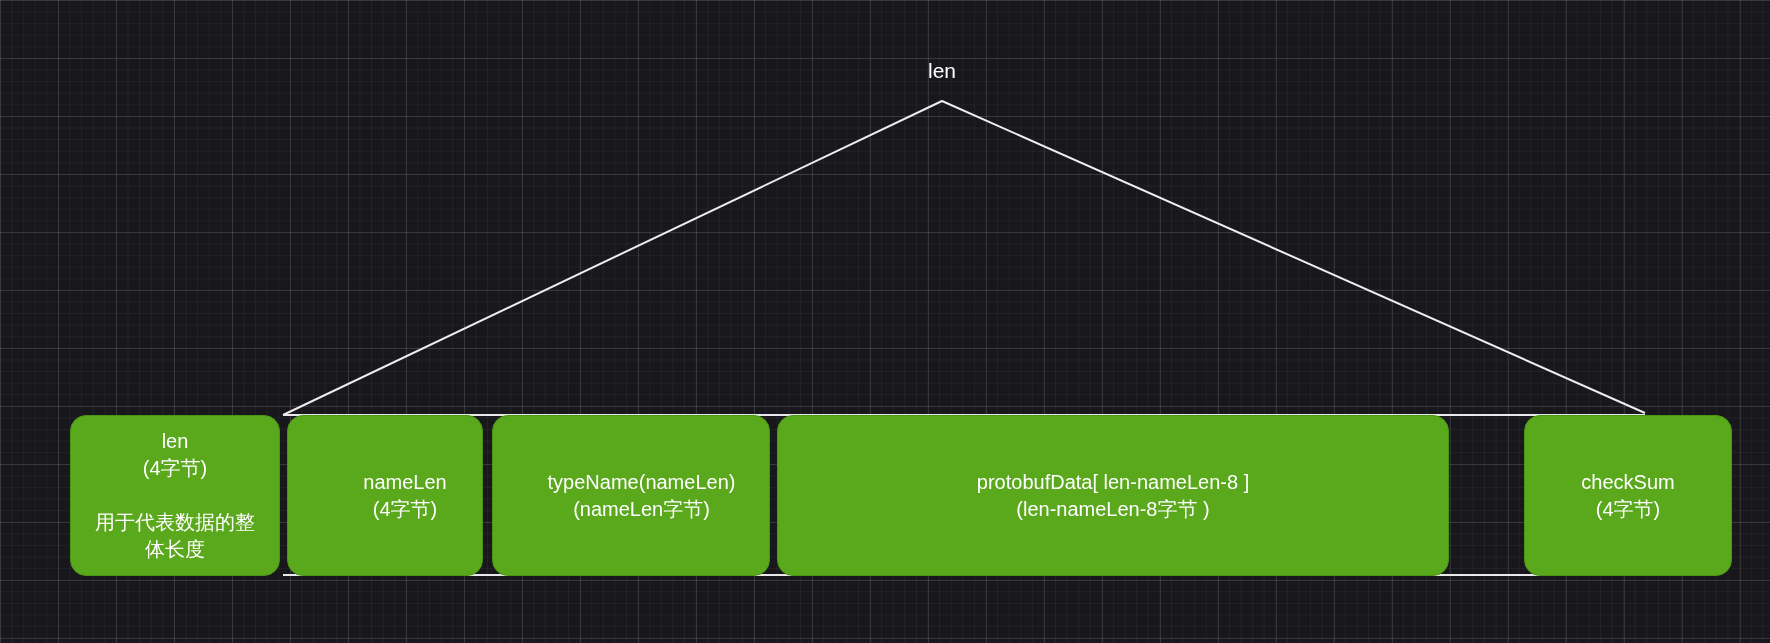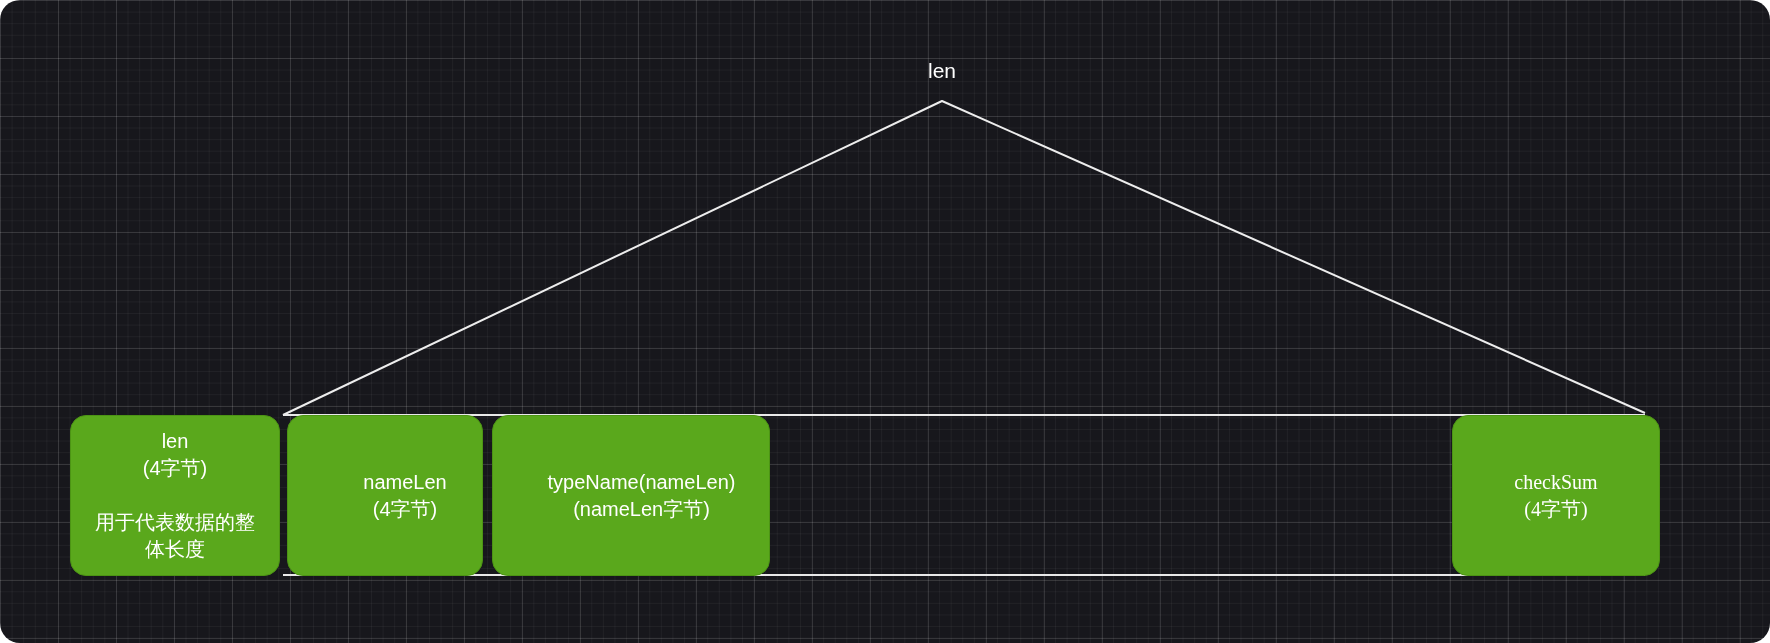--- a/index.html
+++ b/index.html
@@ -16,21 +16,20 @@
     position: relative;
     width: 1770px;
     height: 643px;
     background-color: #17171c;
     background-image:
       linear-gradient(rgba(255,255,255,0.11) 1px, transparent 1px),
       linear-gradient(90deg, rgba(255,255,255,0.11) 1px, transparent 1px),
       linear-gradient(rgba(255,255,255,0.045) 1px, transparent 1px),
       linear-gradient(90deg, rgba(255,255,255,0.045) 1px, transparent 1px);
     background-size: 58px 58px, 58px 58px, 11.6px 11.6px, 11.6px 11.6px;
-    border-radius: 20px;
   }
 
   
   .connector-svg {
     position: absolute;
     left: 0; top: 0;
     width: 1770px; height: 643px;
     z-index: 1;
     pointer-events: none;
   }
@@ -78,21 +77,21 @@
     text-align: center;
     color: #ffffff;
     font-size: 20px;
     line-height: 27px;
   }
 
   .box-len          { left:   70px; width: 210px; }
   .box-namelen      { left:  287px; width: 196px; padding-left: 40px; }
   .box-typename     { left:  492px; width: 278px; padding-left: 21px; }
   .box-protobufdata { left:  777px; width: 672px; }
-  .box-checksum     { left: 1452px; width: 208px; font-family: Liberation Serif, serif; }
+  .box-checksum     { left: 1524px; width: 208px; }
 </style>
 </head>
 <body>
 
 <div class="canvas">
 
   <svg class="connector-svg" viewBox="0 0 1770 643" xmlns="http://www.w3.org/2000/svg">
     <polyline points="283,415 942,101 1645,413" fill="none" stroke="#ededed" stroke-width="2" stroke-linejoin="round"></polyline>
   </svg>
 
@@ -112,19 +111,23 @@
   <div class="field-box box-namelen">
     <div class="label">nameLen
 (4字节)</div>
   </div>
 
   <div class="field-box box-typename">
     <div class="label">typeName(nameLen)
 (nameLen字节)</div>
   </div>
 
+  <div class="field-box box-protobufdata">
+    <div class="label">protobufData[ len-nameLen-8 ]
+(len-nameLen-8字节 )</div>
+  </div>
 
   <div class="field-box box-checksum">
     <div class="label">checkSum
 (4字节)</div>
   </div>
 
 </div>
 
 </body></html>

